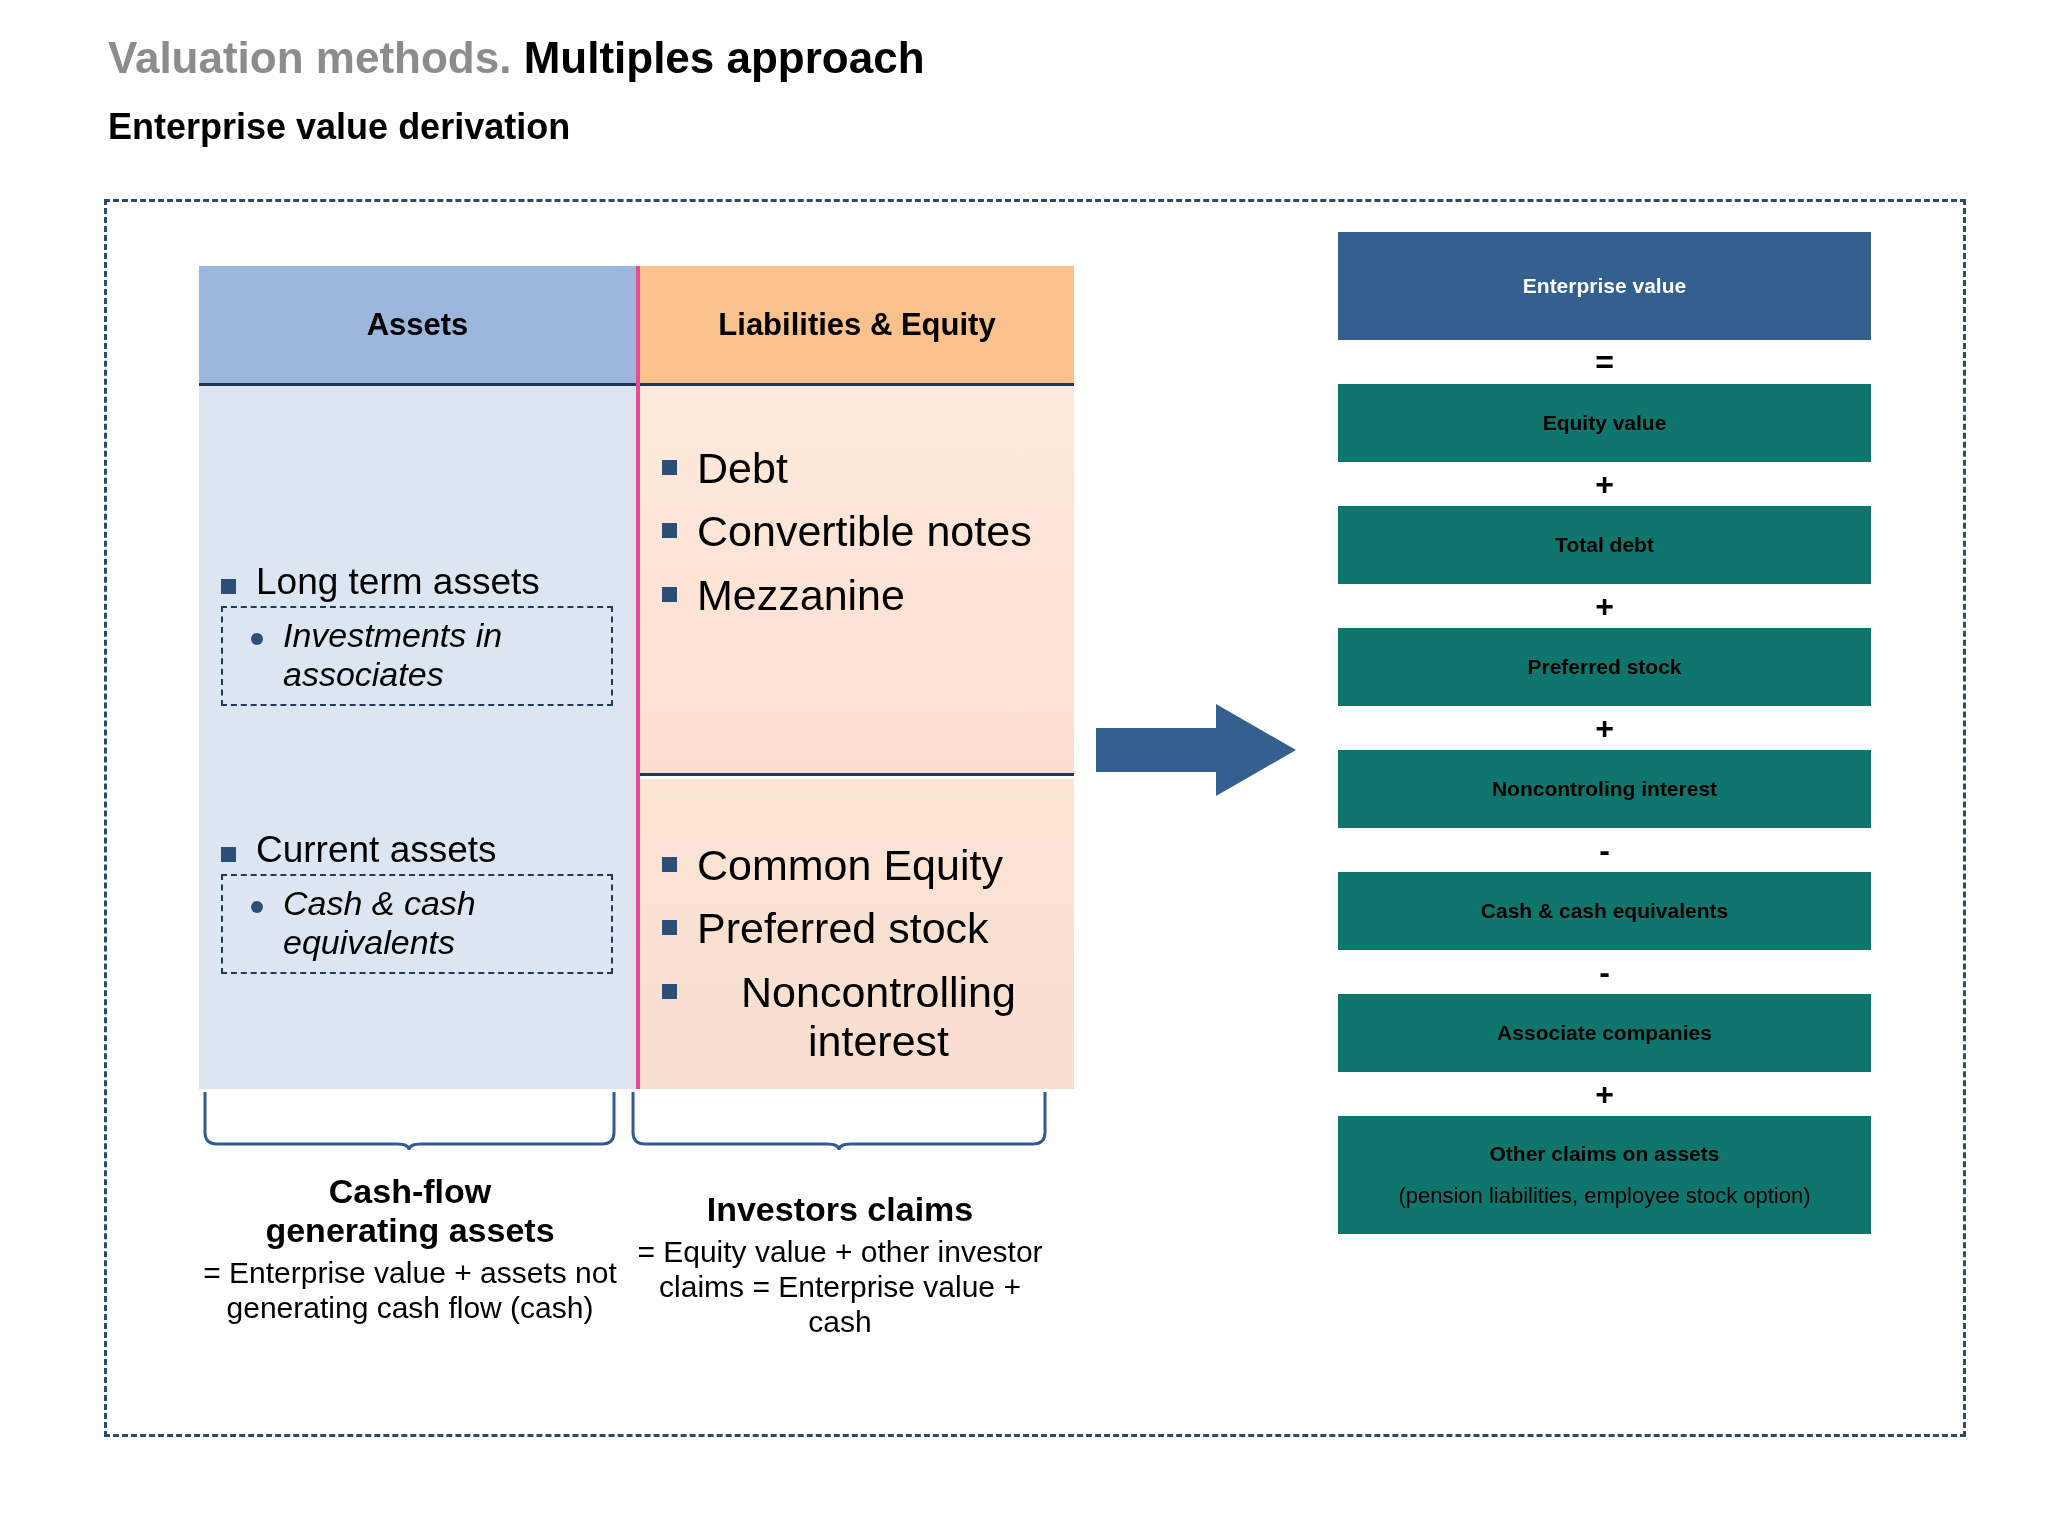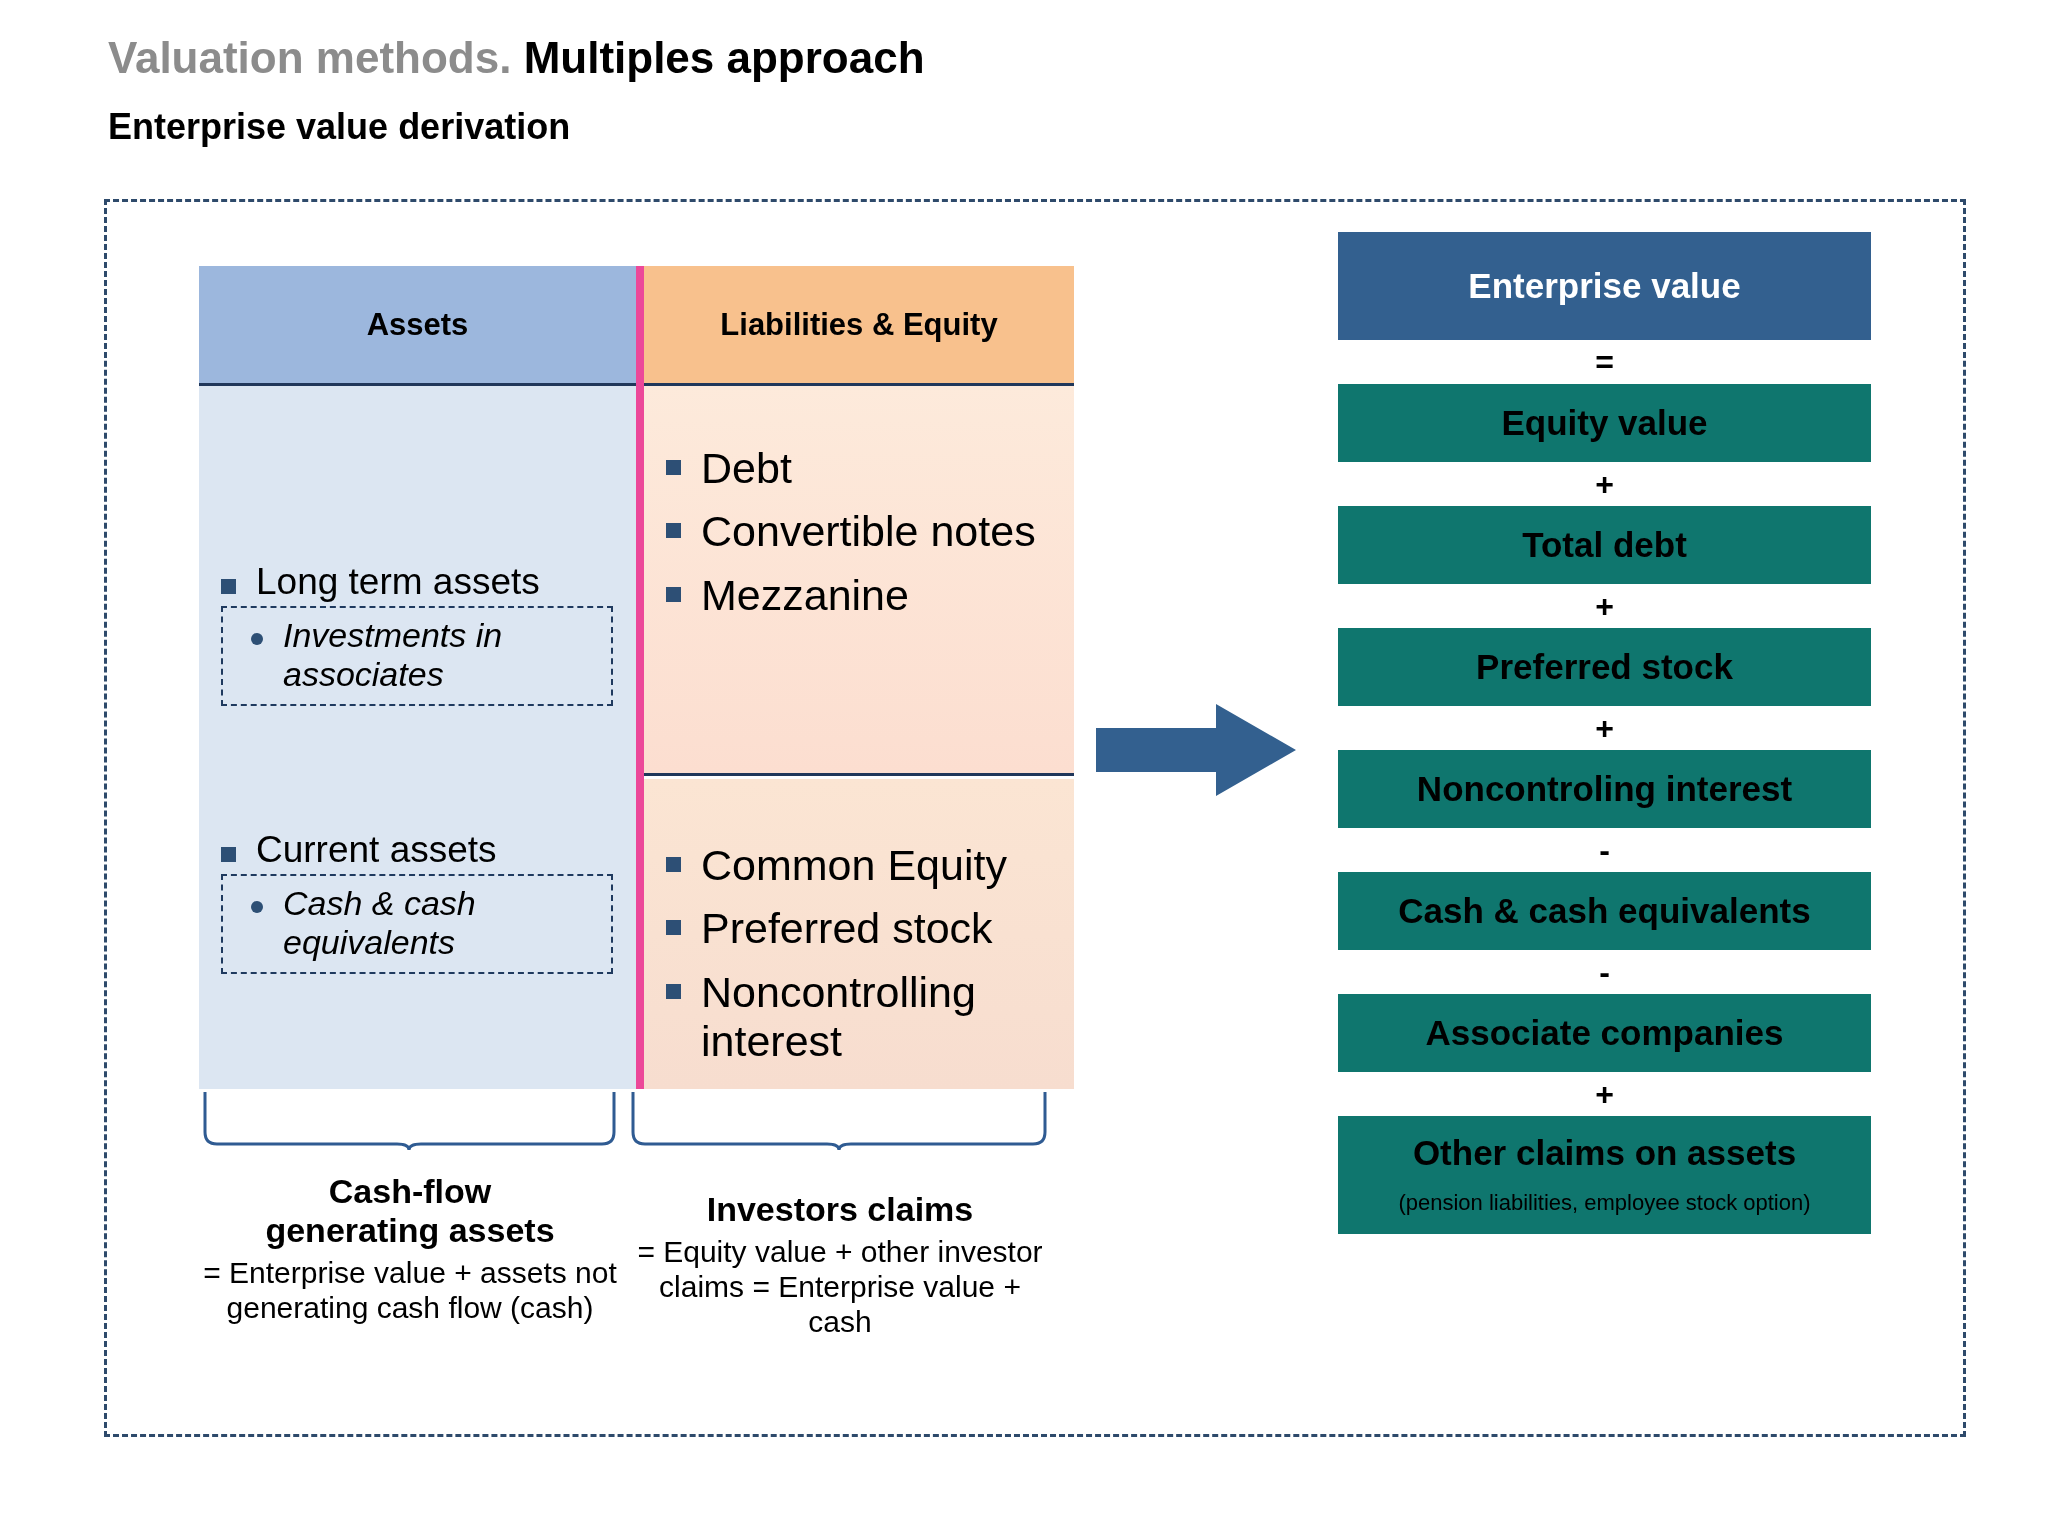--- a/index.html
+++ b/index.html
@@ -50,21 +50,21 @@
   #body-assets { background: #dce6f2; }
   #body-liab-top {
     position: absolute; top: 120px; left: 0; right: 0; height: 390px;
     background: linear-gradient(180deg,#fdeadb 0%, #fcded0 100%);
     border-bottom: 3px solid #20375a;
   }
   #body-liab-bottom {
     position: absolute; top: 513px; left: 0; right: 0; bottom: 0;
     background: linear-gradient(180deg,#fbe5d3 0%, #f7ddcf 100%);
   }
-  #bs-col-liab { border-left: 8px solid #ec4899; }
+  #bs-col-liab { border-left: 4px solid #ec4899; text-align: center; }
 
   
   .lvl1 { display: flex; align-items: flex-start; font-size: 37px; line-height: 1.12; color: #000; }
   .lvl1 .sq {
     width: 15px; height: 15px; background: #2d4f75; flex: none;
     margin-top: 18px; margin-right: 20px;
   }
   .lvl2 { display: flex; align-items: flex-start; font-size: 34px; font-style: italic; line-height: 1.14; }
   .lvl2 .dot {
     width: 12px; height: 12px; border-radius: 50%; background: #2d4f75; flex: none;
@@ -107,21 +107,21 @@
 
   
   #ev-stack { position: absolute; left: 1338px; top: 232px; width: 533px; }
   .ev-box {
     width: 100%;
     display: flex; flex-direction: column; align-items: center; justify-content: center;
     text-align: center;
     background: #0f766e;
   }
   .ev-box.accent { background: #33608f; }
-  .ev-label { font-size: 35px; font-weight: bold; color: #000; line-height: 1.1; }
+  .ev-label { font-size: 21px; font-weight: bold; color: #000; line-height: 1.1; }
   .ev-box.accent .ev-label { color: #ffffff; }
   .ev-sublabel { font-size: 22px; font-weight: normal; color: #000; line-height: 1.16; margin-top: 18px; }
   .ev-op {
     width: 100%; text-align: center;
     font-size: 32px; font-weight: bold; color: #000;
     line-height: 1;
   }
 </style>
 </head>
 <body>

